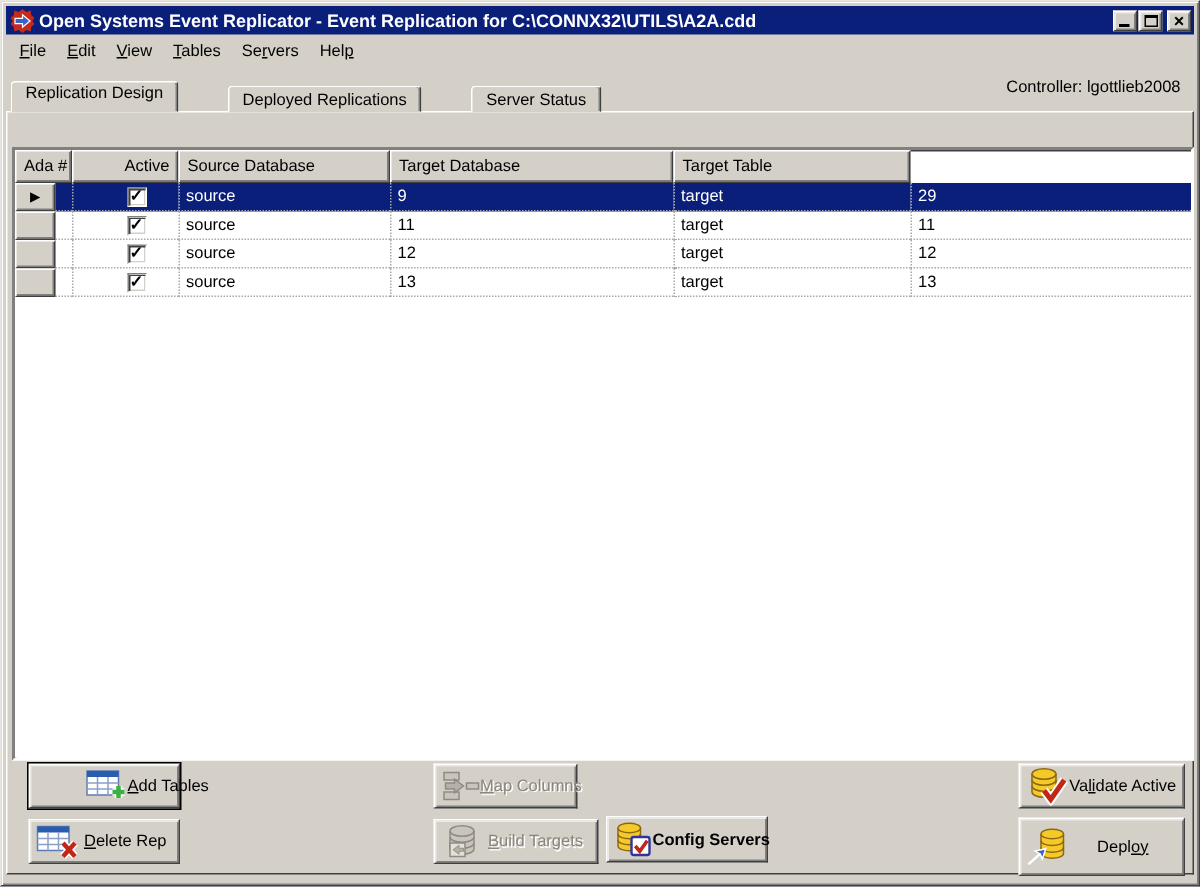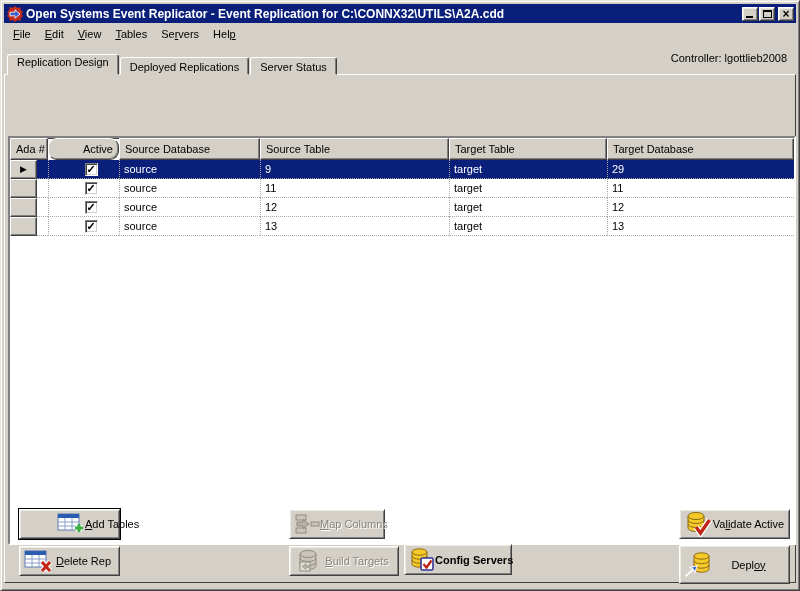--- a/index.html
+++ b/index.html
@@ -23,34 +23,34 @@
   
   .menubar{position:absolute;left:3px;right:3px;top:22px;height:22px;display:flex;align-items:center;padding-left:2px;}
   .menu-item{font-size:11px;color:#000;padding:2px 7px;white-space:nowrap;}
   
   .controller{position:absolute;top:51px;right:12px;font-size:11px;color:#000;}
   
   .tabstrip{position:absolute;left:6px;top:53px;height:21px;display:flex;align-items:flex-end;z-index:3;}
   .tab{font-size:11px;padding:3px 9px 3px 9px;background:#D4D0C8;border:1px solid;
     border-color:#fff #404040 #D4D0C8 #fff;border-radius:3px 3px 0 0;height:18px;margin-right:1px;white-space:nowrap;}
   .tab.active{height:21px;padding-top:1px;box-shadow:inset -1px 0 0 #808080;position:relative;z-index:4;}
-  .tab:not(.active){box-shadow:inset -1px 0 0 #808080;background:#D4D0C8;}
+  .tab:not(.active){box-shadow:inset -1px 0 0 #808080;background:#D4D0C8;margin-left:32px;}
   
   .panel{position:absolute;left:3px;right:3px;top:73px;height:509px;background:#D4D0C8;
     border:1px solid;border-color:#fff #404040 #404040 #fff;z-index:2;}
   
   .datagrid{position:absolute;left:3px;top:23px;width:788px;height:409px;background:#fff;
     border:2px solid;border-color:#808080 #fff #fff #808080;
-    box-shadow:inset 1px 1px 0 #404040;margin-top:38px;}
+    box-shadow:inset 1px 1px 0 #404040;}
   .gridrow{display:grid;grid-template-columns:27px 11px 71px 141px 189px 158px 1fr;height:19px;}
   .gridhead{display:grid;grid-template-columns:38px 71px 141px 189px 158px 1fr;height:22px;}
   .hcell{background:#D4D0C8;border:1px solid;border-color:#fff #404040 #404040 #fff;
     box-shadow:inset -1px -1px 0 #808080;font-size:11px;color:#000;display:flex;align-items:center;
     padding:0 5px;white-space:nowrap;overflow:hidden;}
-  .hcell.right{justify-content:flex-end;border-radius:9px;}
+  .hcell.right{justify-content:flex-end;}
   .rowhdr{background:#D4D0C8;border:1px solid;border-color:#fff #404040 #404040 #fff;
     box-shadow:inset -1px -1px 0 #808080;display:flex;align-items:center;justify-content:center;}
   .arrow{font-size:9px;color:#000;line-height:9px;}
   .dcell{font-size:11px;color:#000;display:flex;align-items:center;padding:0 4px;
     border-bottom:1px dotted #a8a8a8;white-space:nowrap;overflow:hidden;}
   .dcell.sep{border-left:1px dotted #a8a8a8;}
   .row-sel .dcell{background:#0A1F7A;color:#fff;}
   .chkwrap{display:flex;align-items:center;justify-content:center;width:100%;}
   .checkbox{width:13px;height:13px;background:#fff;border:1px solid;border-color:#808080 #fff #fff #808080;
     box-shadow:inset 1px 1px 0 #404040, inset -1px -1px 0 #D4D0C8;
@@ -107,23 +107,22 @@
     <div class="tab">Server Status</div>
   </div>
 
   <div class="panel">
 
     <div class="datagrid">
       <div class="gridhead">
         <div class="hcell">Ada #</div>
         <div class="hcell right">Active</div>
         <div class="hcell">Source Database</div>
-        <div class="hcell">Source Table</div>
+        <div class="hcell">Target Database</div>
         <div class="hcell">Target Table</div>
-        <div class="hcell">Target Database</div>
       </div>
 
       <div class="gridrow row-sel">
         <div class="rowhdr">
             <span class="arrow">▶</span>
           </div>
         <div class="dcell"></div>
         <div class="dcell sep">
             <span class="chkwrap">
               <span class="checkbox">✓</span>

